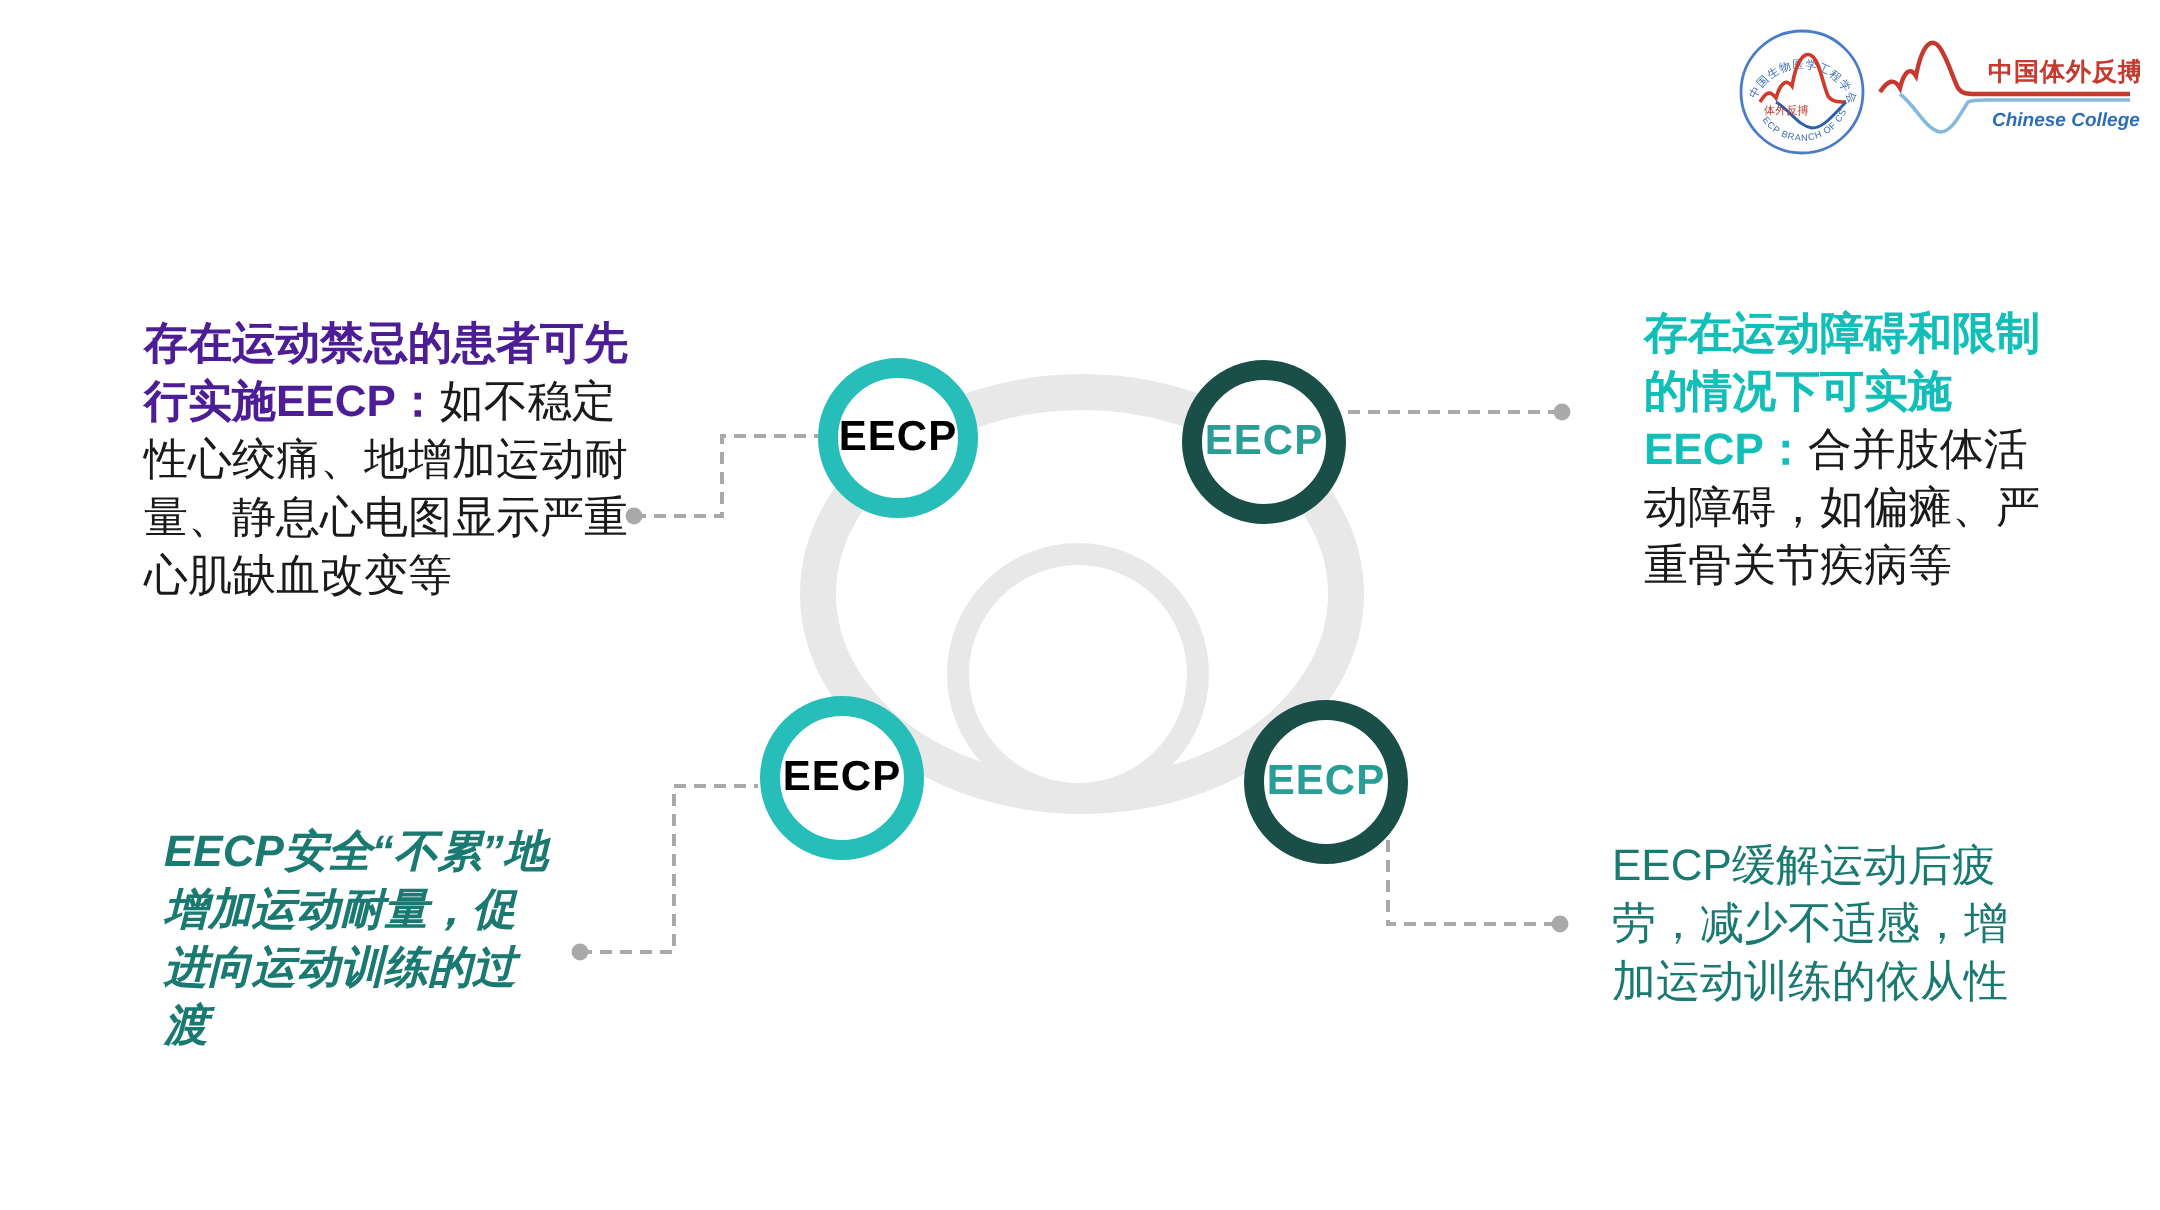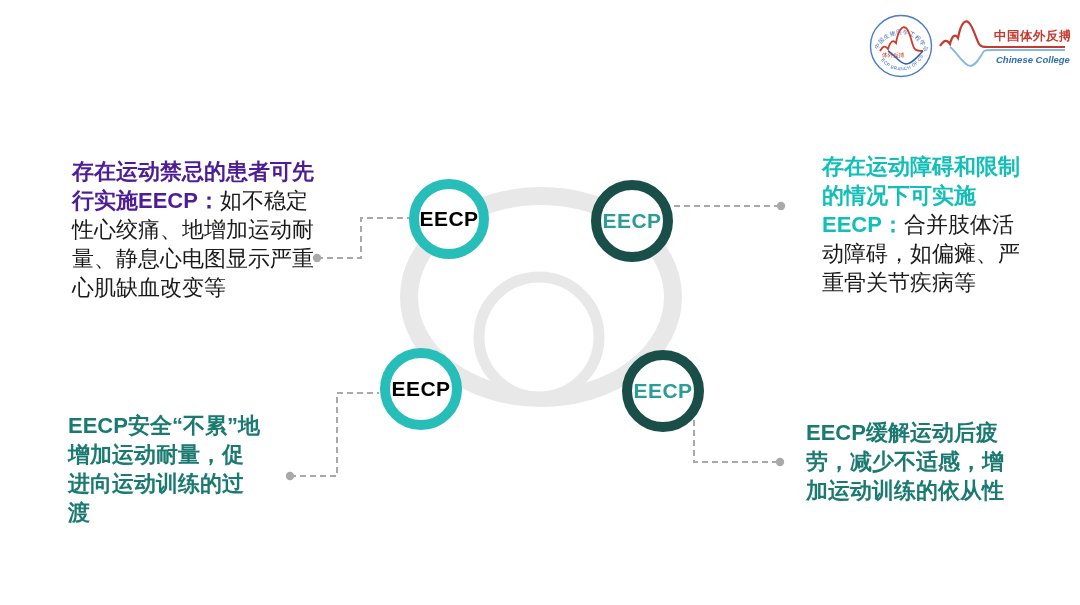--- a/index.html
+++ b/index.html
@@ -21,22 +21,22 @@
   }
   .center-label {
     position:absolute; left:539px; top:337px; transform:translate(-50%,-50%);
     text-align:center; font-size:21px; line-height:26px; font-weight:bold;
     color:#1A837B; white-space:nowrap;
   }
   .callout { position:absolute; font-size:22px; line-height:29px; color:#1A1A1A; }
   .callout .hl { font-weight:bold; }
   .callout-tl { left:72px;  top:157px; width:242px; }
   .callout-tr { left:798px; top:152px; width:206px;margin-left:24px; }
-  .callout-bl { left:68px;  top:411px; width:192px; font-weight:bold; }
-  .callout-br { left:806px; top:418px; width:216px; font-weight:bold; }
+  .callout-bl { left:82px;  top:411px; width:192px; font-weight:bold;font-style:italic; }
+  .callout-br { left:806px; top:418px; width:216px; font-weight:normal; }
   .logo { position:absolute; }
   .logo-left  { left:868px; top:12px; }
   .logo-right { left:936px; top:20px; }
 </style>
 </head>
 <body>
 
 <div class="slide">
 
 

